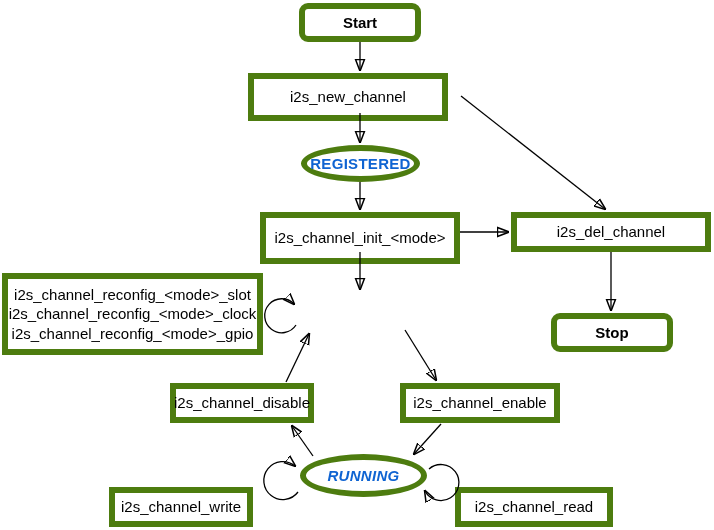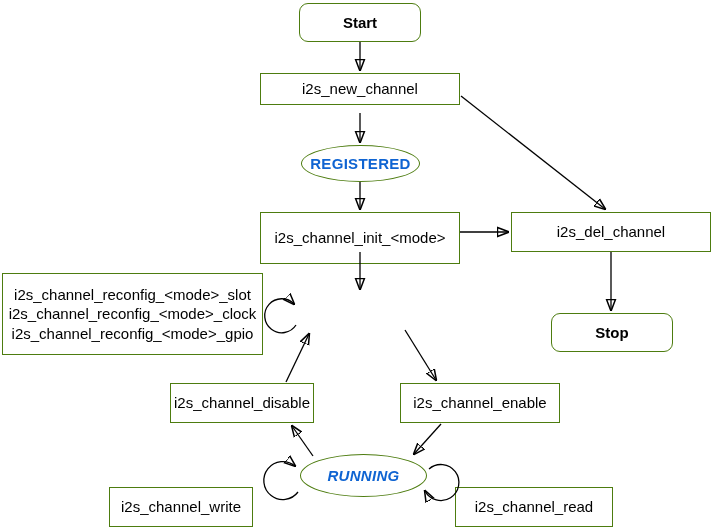--- a/index.html
+++ b/index.html
@@ -7,21 +7,21 @@
     position: relative;
     width: 714px;
     height: 530px;
     background: #ffffff;
     font-family: "Liberation Sans", sans-serif;
     overflow: hidden;
   }
   .node {
     position: absolute;
     box-sizing: border-box;
-    border: 1px solid #4d7c0f;
+    border: 6px solid #4d7c0f;
     background: #ffffff;
     display: flex;
     flex-direction: column;
     align-items: center;
     justify-content: center;
     font-size: 15px;
     color: #000000;
     text-align: center;
     line-height: 1.3;
   }
@@ -49,21 +49,21 @@
 </style>
 </head>
 <body>
 
 <div id="canvas">
 
   <div class="node rounded" style="left:299px; top:3px; width:122px; height:39px;">
     <span>Start</span>
   </div>
 
-  <div class="node" style="left:260px; top:73px; width:200px; height:32px;text-align:center;">
+  <div class="node" style="left:248px; top:73px; width:200px; height:48px;text-align:center;">
     <span>i2s_new_channel</span>
   </div>
 
   <div class="node ellipse" style="left:301px; top:145px; width:119px; height:37px;">
     <span class="state">REGISTERED</span>
   </div>
 
   <div class="node" style="left:260px; top:212px; width:200px; height:52px;">
     <span>i2s_channel_init_&lt;mode&gt;</span>
   </div>

